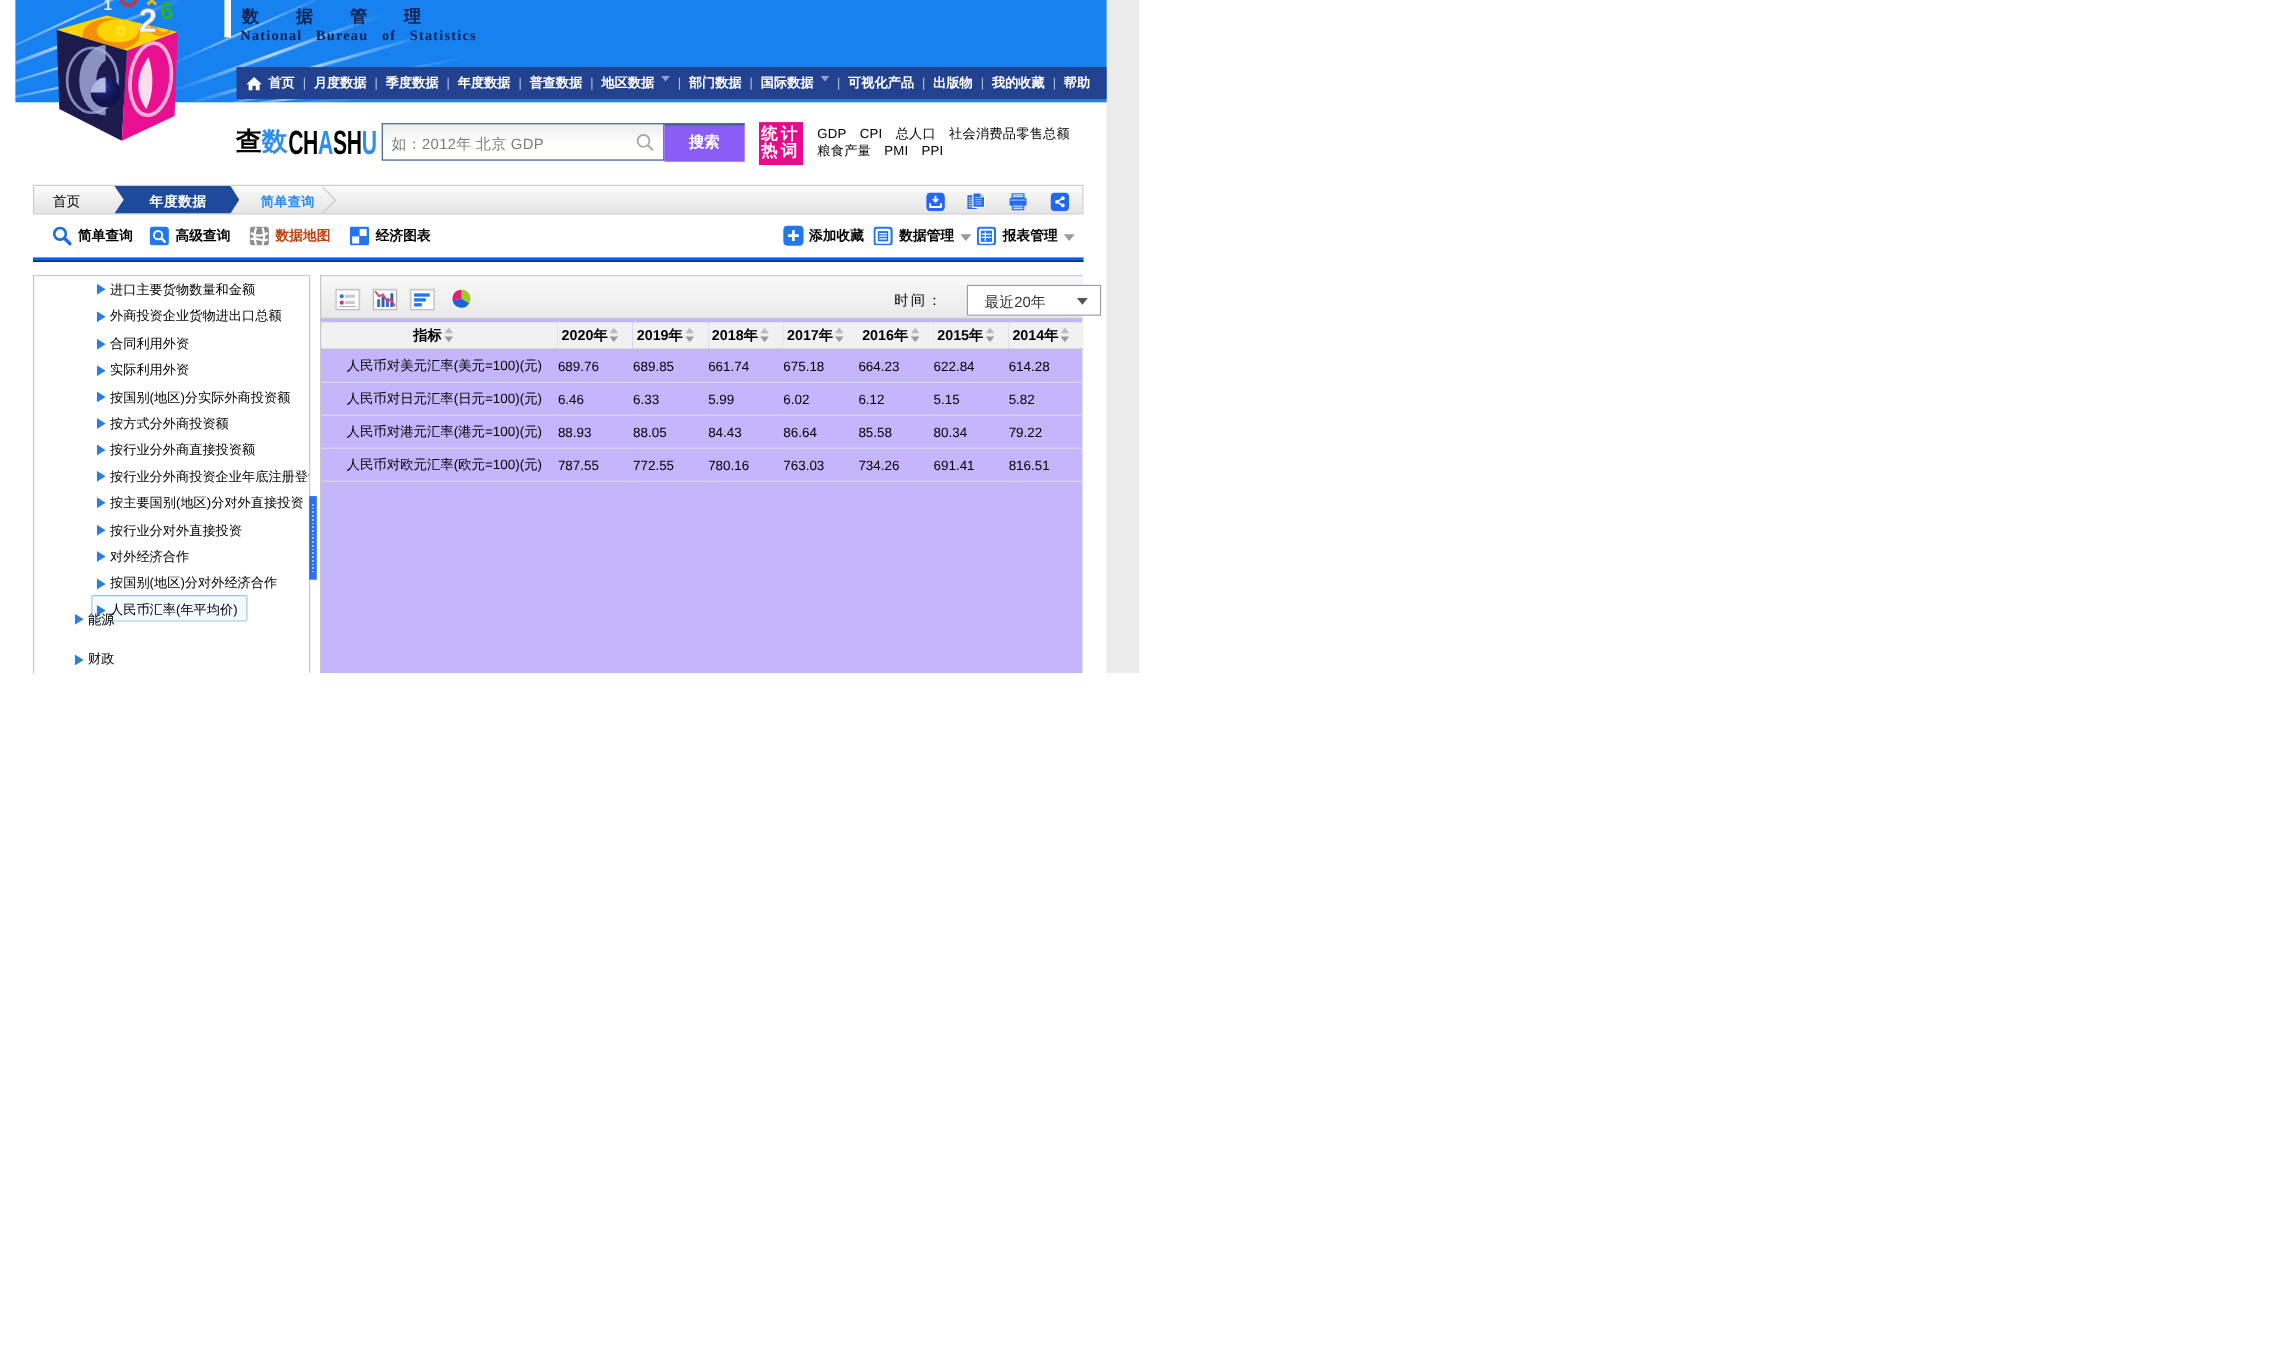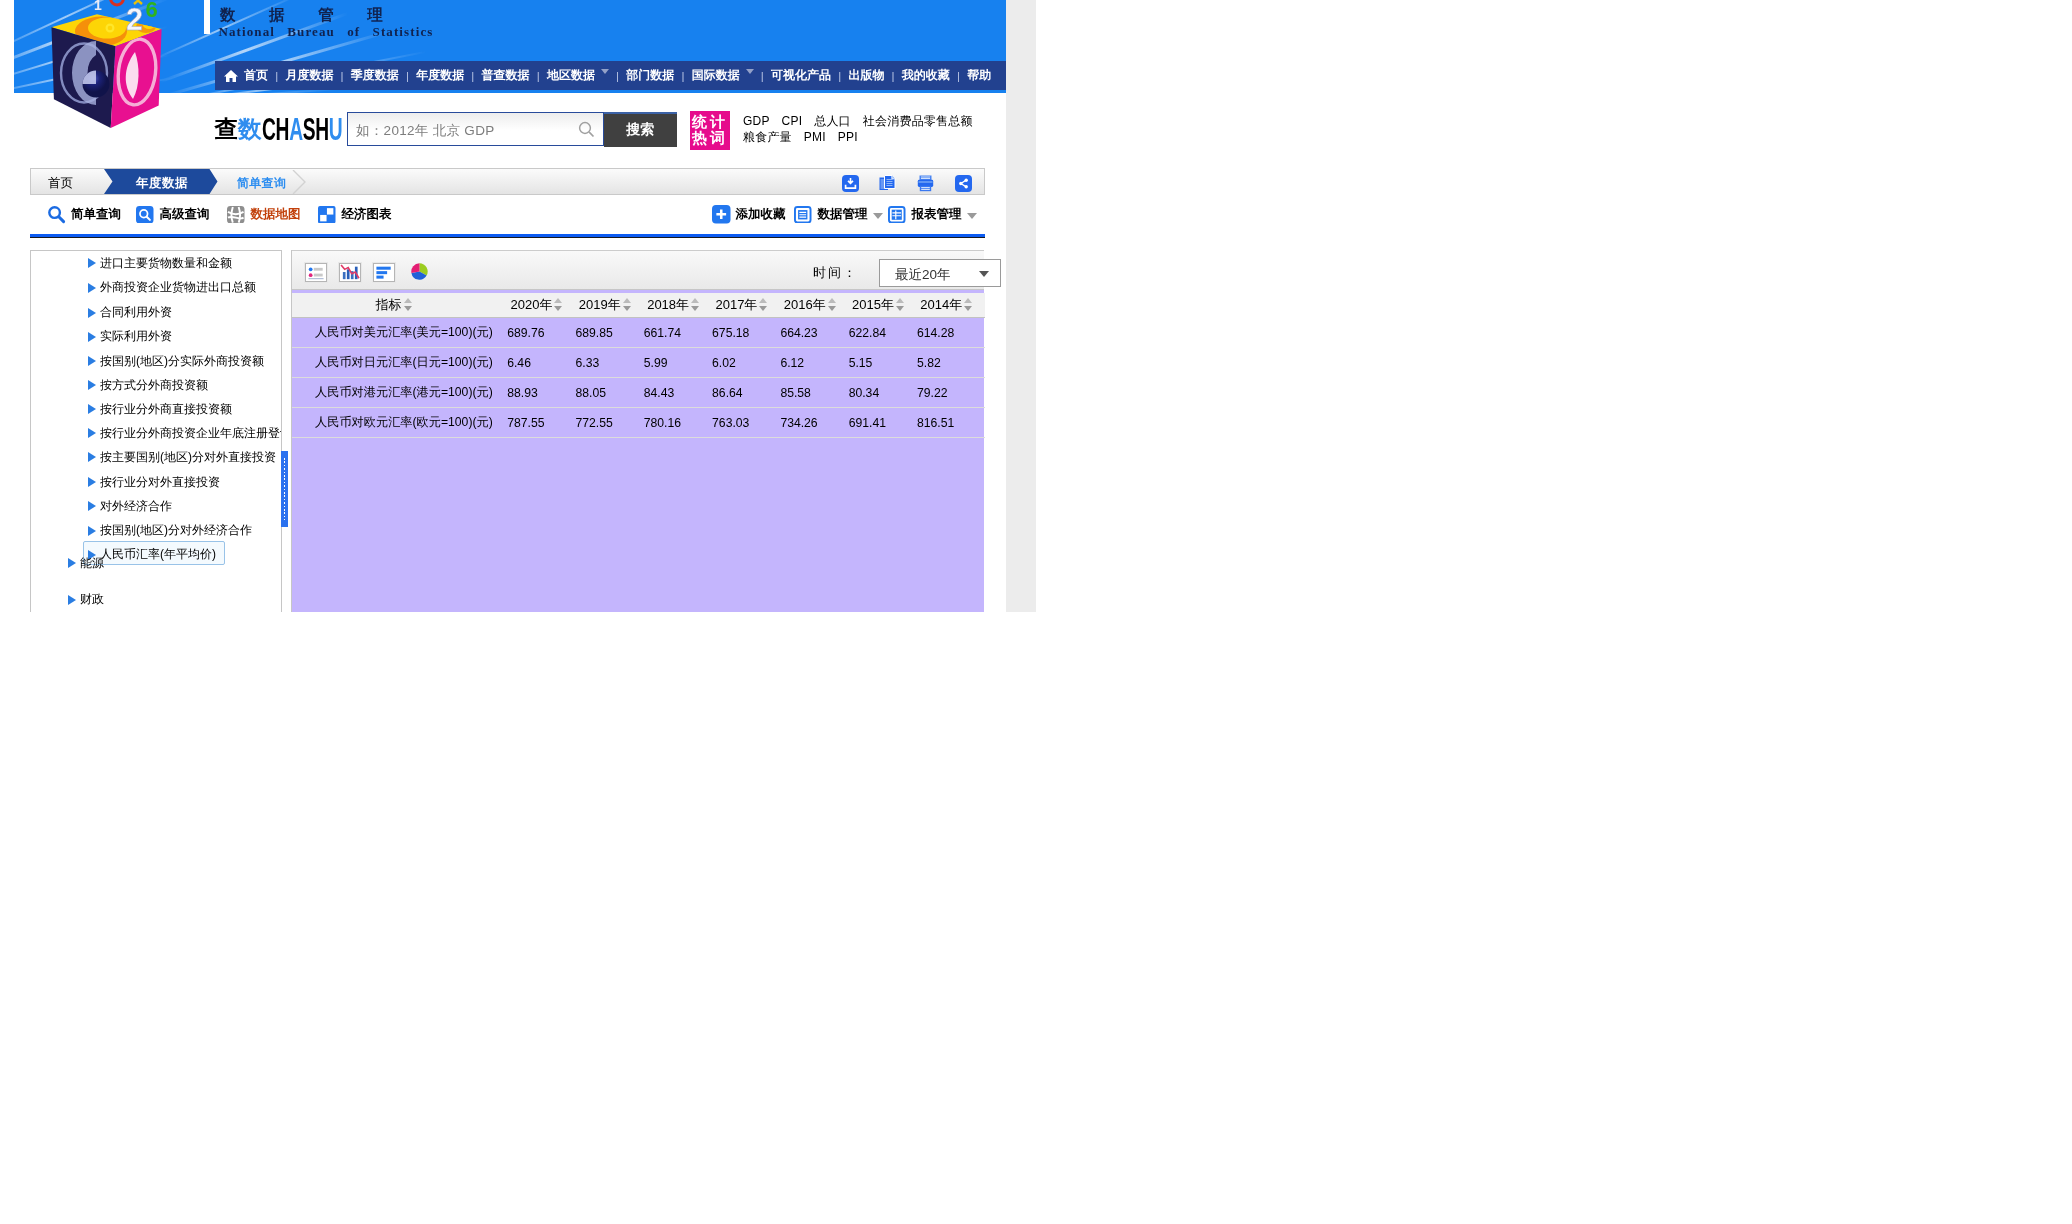--- a/index.html
+++ b/index.html
@@ -16,21 +16,21 @@
 #nav{position:absolute;left:201px;top:61px;width:790.5px;height:29px;background:#22418f;display:flex;align-items:center;color:#fff;font-size:12px;font-weight:bold;white-space:nowrap}
 #nav .sep{color:#b7c4e4;font-weight:normal;margin:0 7.2px;font-size:11.5px}
 #nav .arr{display:inline-block;width:0;height:0;border:4.5px solid transparent;border-top:5.5px solid #93a1c8;margin-left:6px;vertical-align:1px}
 
 #chashu{position:absolute;left:214.5px;top:112px;font-weight:bold;white-space:nowrap}
 #chashu .zh{font-size:23.5px;vertical-align:3.5px}
 #chashu .en{font-size:30.5px;letter-spacing:-.5px}
 #chashu .eng{display:inline-block;transform:scaleX(.63);transform-origin:0 50%;white-space:nowrap}
 #sinput{position:absolute;left:347px;top:111.5px;width:257px;height:34.5px;border:1px solid #284b9b;background:linear-gradient(#ededed,#fff 55%);}
 #sinput .ph{position:absolute;left:8px;top:9px;font-size:13.5px;color:#7d7d7d;letter-spacing:.3px}
-#sbtn{position:absolute;left:604px;top:112px;width:72.5px;height:34.7px;background:#404040;border-top:2px solid #3c62a6;color:#fff;font-size:14px;font-weight:bold;text-align:center;line-height:31px}
+#sbtn{position:absolute;left:604px;top:112px;width:72.5px;height:34.7px;background:#8b5cf6;border-top:2px solid #3c62a6;color:#fff;font-size:14px;font-weight:bold;text-align:center;line-height:31px}
 #hotbox{position:absolute;left:690px;top:110.7px;width:40px;height:39.3px;background:#e60b8c;color:#fff;font-size:15px;font-weight:bold;text-align:center;line-height:16.5px;padding-top:3px;letter-spacing:3px}
 #hotwords{position:absolute;left:743px;top:113px;width:252px;font-size:12px;color:#000;line-height:16.3px}
 #hotwords .w{margin-right:12px;letter-spacing:.2px}
 
 #crumb{position:absolute;left:30px;top:168px;width:954.5px;height:27px;background:linear-gradient(#fbfbfb,#e4e4e4);border:1px solid #c9c9c9}
 #crumb .home{position:absolute;left:17px;top:6px;font-size:12.5px;color:#000}
 #ribbon{position:absolute;left:73px;top:0;width:113.5px;height:25px}
 #sq{position:absolute;left:206px;top:6px;color:#2c8df0;font-size:12px;font-weight:bold;letter-spacing:.3px}
 .chev{position:absolute;top:1px}
 .cicons{position:absolute;top:5.5px;width:17px;height:17px}
@@ -49,21 +49,21 @@
 #panel{position:absolute;left:291px;top:250px;width:693.25px;height:362px;border-left:1px solid #c6c6c6;background:#c4b5fd}
 #ptool{position:absolute;left:0;top:0;width:100%;height:40px;background:linear-gradient(#f9f9f9,#e9e9e9);border-top:1px solid #ccc;border-bottom:1px solid #c6c6c6}
 .micon{position:absolute;top:12px;width:22px;height:18.5px;background:#fff;border:1px solid #b5b5b5;box-shadow:0 0 0 1px #e8e8e8}
 #timelab{position:absolute;left:521px;top:13px;font-size:13px;color:#000;letter-spacing:2px}
 #timesel{position:absolute;left:587px;top:8px;width:122px;height:28px;border:1px solid #9a9a9a;background:#fff}
 #timesel span{position:absolute;left:15px;top:6px;font-size:13.5px;color:#333}
 #timesel .tri{position:absolute;right:11px;top:11px;width:0;height:0;border:5px solid transparent;border-top:6.5px solid #555}
 
 table{border-collapse:collapse;table-layout:fixed;width:692.75px;position:absolute;left:0;top:42.5px}
 th,td{font-size:12.2px;color:#000;overflow:hidden;white-space:nowrap}
-thead th{font-size:13px;background:#f1f1f1;height:24.5px;font-weight:normal;border-bottom:1px solid #c2c2c2}
+thead th{font-size:13px;background:#f1f1f1;height:24.5px;font-weight:bold;border-bottom:1px solid #c2c2c2}
 td{height:30.1px;border-bottom:1px solid #dcdcdc;text-align:left;padding-right:19px;padding-top:1px}
 td.lbl{text-align:left;padding-left:23px;padding-right:0}
 th.yr{text-align:right;padding-right:13px}
 th.c1{text-align:center;padding-right:12px}
 .sort{display:inline-block;vertical-align:-2px;margin-left:2px}
 </style></head><body>
 <div id="page">
 <div id="gstrip"></div>
 <div id="hdr">
  <div id="hdrclip">

